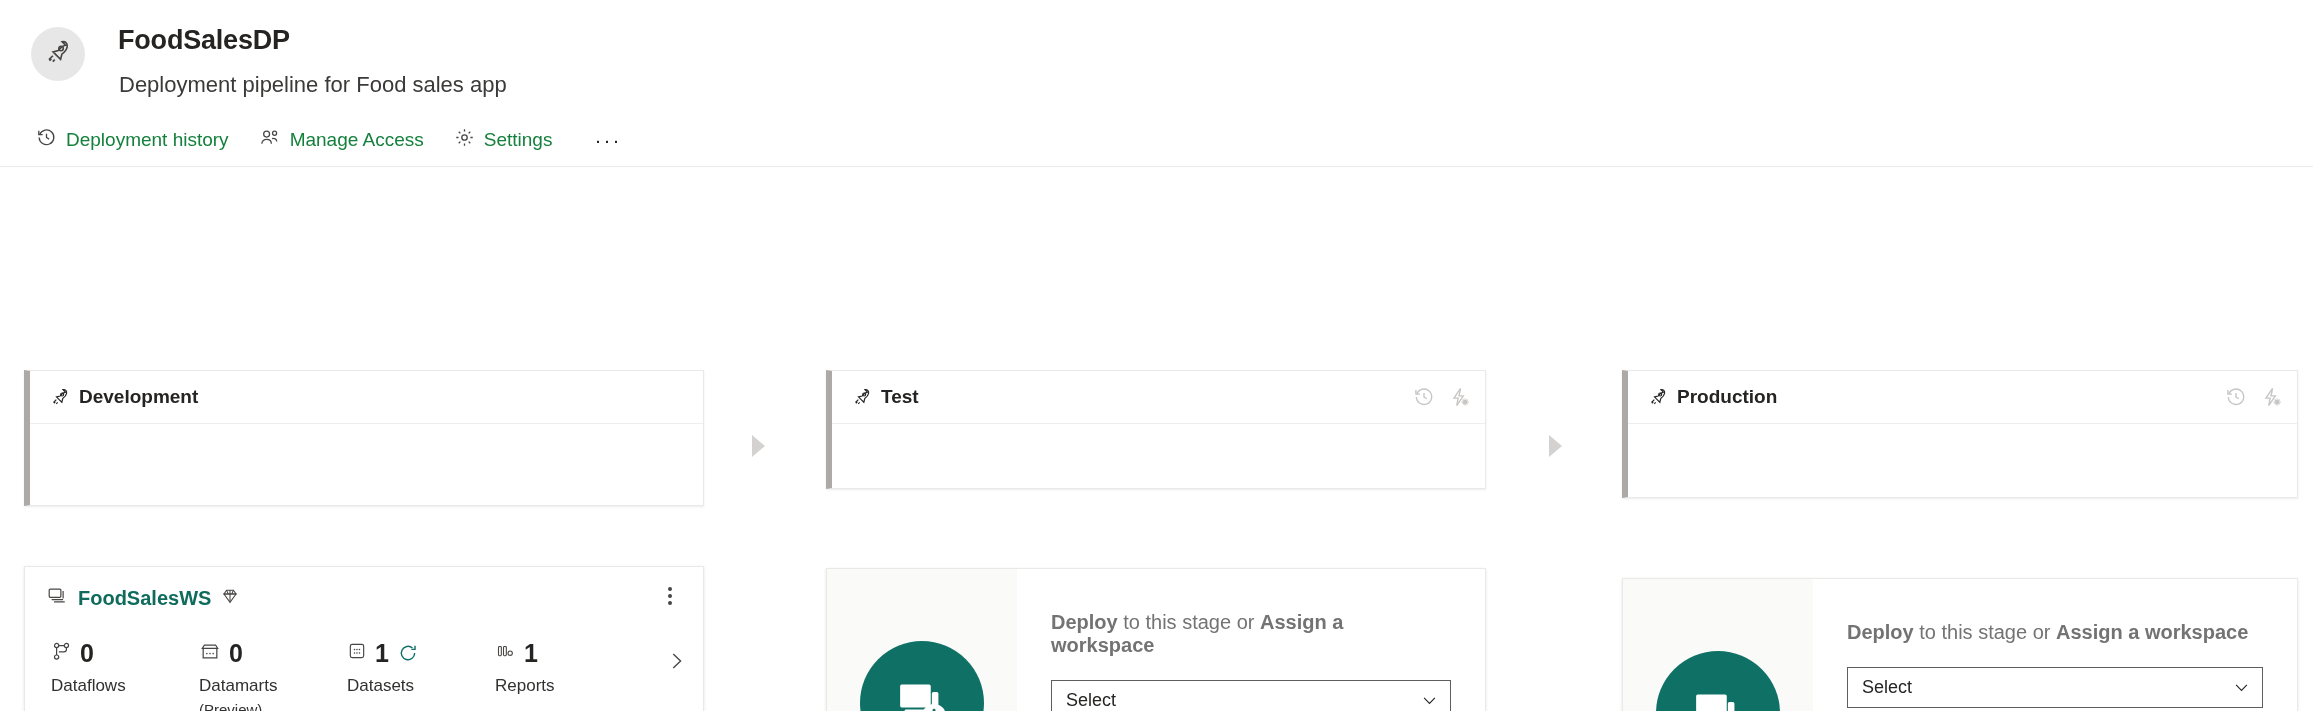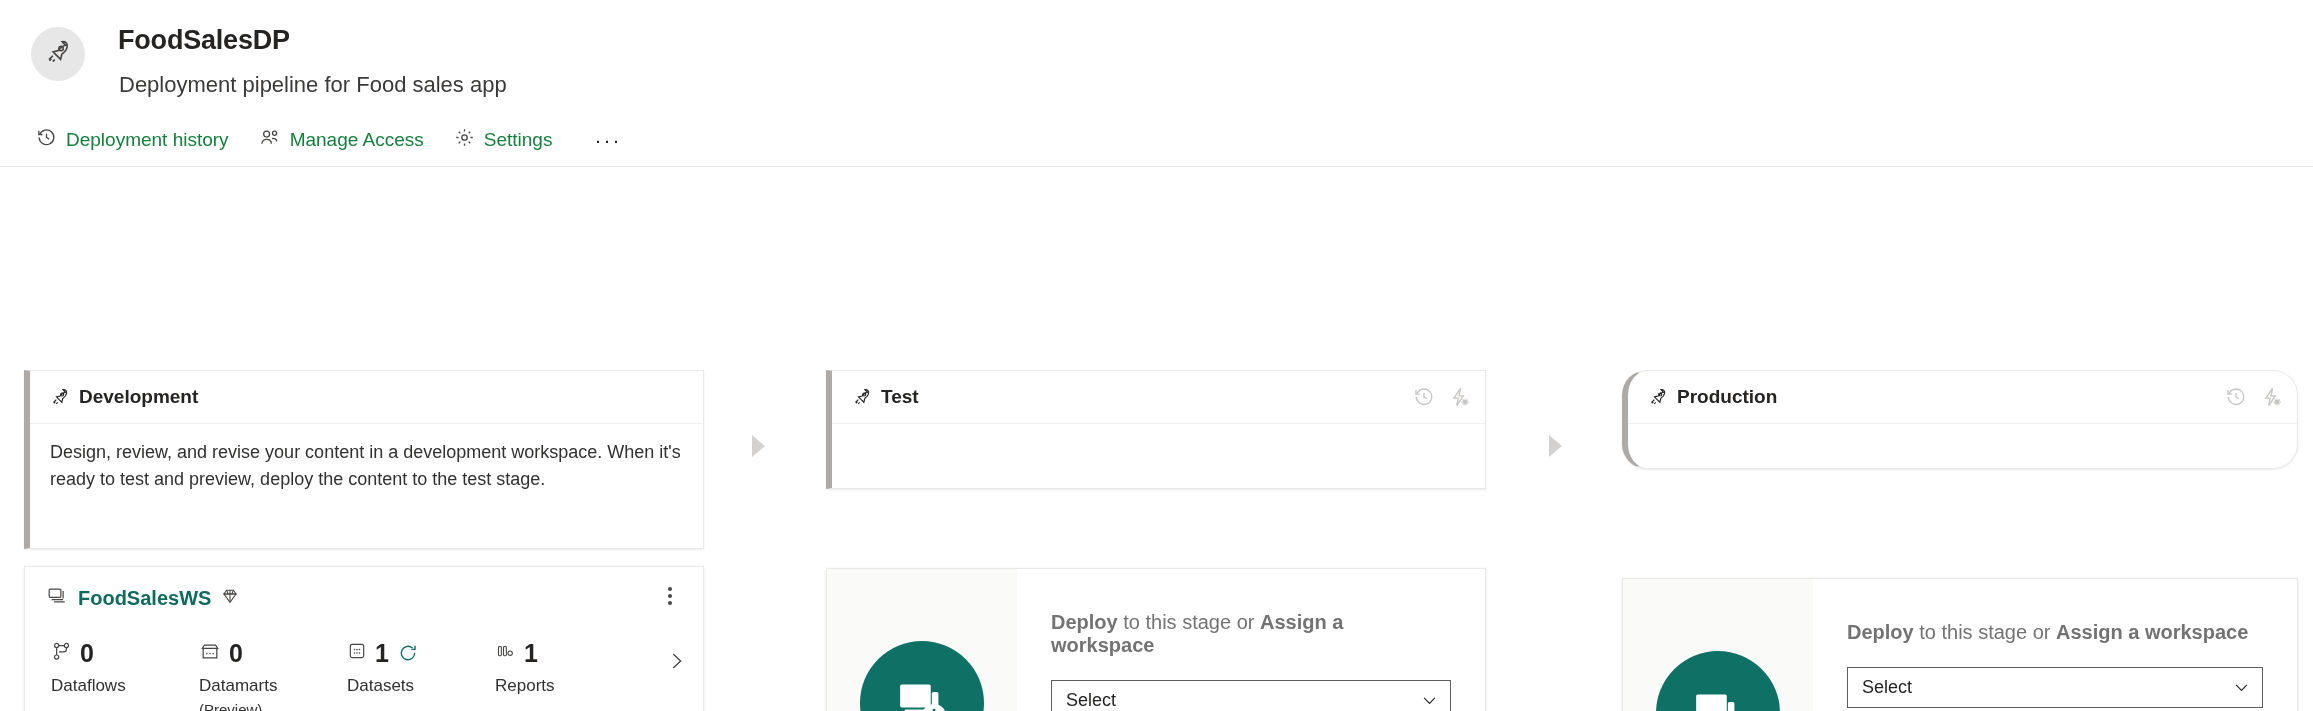--- a/index.html
+++ b/index.html
@@ -62,23 +62,23 @@
   .conn-2 { left: 1549px; }
 
   
   .stage-card {
     position: absolute; top: 192px;
     background: #ffffff;
     border: 1px solid #ebe9e7;
     border-left: 6px solid #aca9a6;
     box-shadow: 0 1px 2px rgba(0,0,0,0.08);
   }
-  .sc-dev  { left: 24px;   width: 680px; height: 179px; }
+  .sc-dev  { left: 24px;   width: 680px; height: 136px; }
   .sc-test { left: 826px;  width: 660px; height: 119px; }
-  .sc-prod { left: 1622px; width: 676px; height: 99px; border-radius: 25px; }
+  .sc-prod { left: 1622px; width: 676px; height: 128px; }
 
   .sc-head {
     height: 53px; display: flex; align-items: center;
     padding: 0 18px 0 20px;
     border-bottom: 1px solid #f0eeec;
     position: relative;
   }
   .sc-head .rocket { margin-right: 9px; display: flex; }
   .sc-title { font-size: 19px; font-weight: bold; color: #252423; }
   .sc-actions {
@@ -238,21 +238,20 @@
     <div class="sc-head">
       <span class="rocket">
         <svg width="20" height="20" viewBox="0 0 24 24" fill="none" stroke="#252423" stroke-width="1.4">
           <path d="M15.5 3.2c2.8-.6 5 1.6 4.4 4.4-.5 2.4-2.3 4.6-4.6 6.3l-1.1 4.4-3.2-3.2-3.2-3.2 4.4-1.1c1.7-2.3 3.9-4.1 6.3-4.6z"></path>
           <circle cx="14.6" cy="9" r="1.8"></circle>
           <path d="M7.6 15.2 4.2 18.6M6.3 17.9l-1.6 1.6M9.2 18.5l-1.7 1.7"></path>
         </svg>
       </span>
       <span class="sc-title">Development</span>
     </div>
-    <div class="sc-body">Design, review, and revise your content in a development workspace. When it's ready to test and preview, deploy the content to the test stage.</div>
   </div>
 
   <div class="ws-card">
     <div class="ws-head">
       <span>
         <svg width="21" height="19" viewBox="0 0 24 22" fill="none" stroke="#484644" stroke-width="1.4">
           <rect x="2.4" y="2.4" width="13.5" height="9.6" rx="1.2"></rect>
           <path d="M5.2 14.6h13.2M8 17.2h12.4"></path>
           <path d="M18.5 4.6v8.6"></path>
         </svg>

